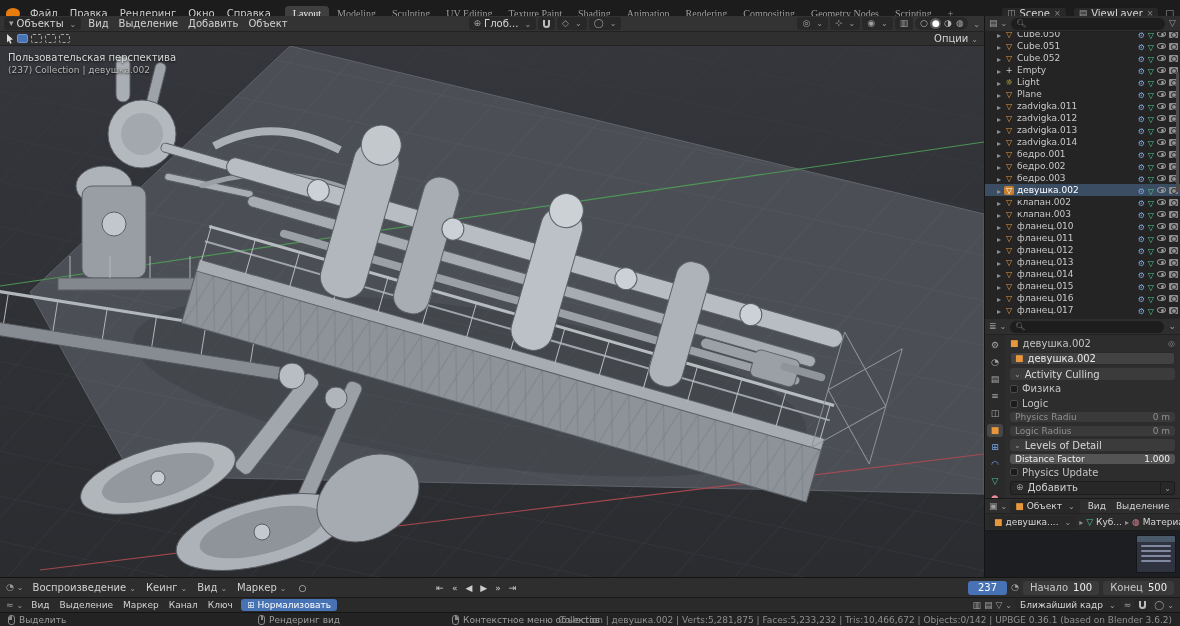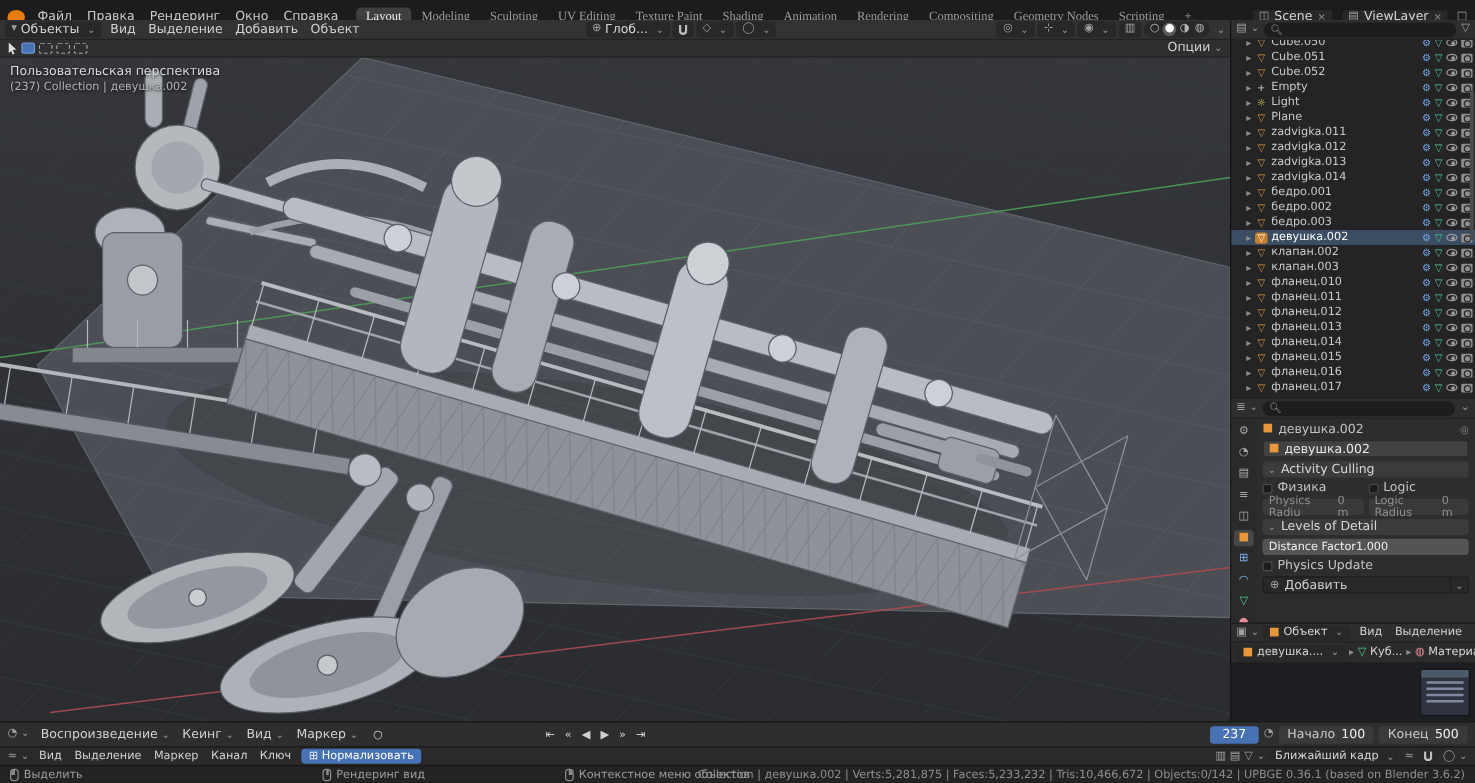--- a/index.html
+++ b/index.html
@@ -74,24 +74,24 @@
   #props-tabs { width:20px; background:#2a2a2a; display:flex; flex-direction:column; align-items:center; padding-top:4px; gap:4px; }
   .ptab { width:16px; height:13px; text-align:center; font-size:9px; line-height:13px; border-radius:3px; }
   .ptab.on { background:#474747; }
   .k-grey{color:#a5a5a5;} .k-orange{color:#e8963c;} .k-blue{color:#7aa6e8;} .k-green{color:#4fc98f;} .k-red{color:#e88a9a;}
   #props-content { flex:1; padding:3px 5px; display:flex; flex-direction:column; gap:3px; overflow:hidden; }
   .crumb { display:flex; align-items:center; gap:4px; color:#c3c3c3; }
   .crumb .pin { margin-left:auto; color:#8a8a8a; font-size:8px; }
   .namefield { background:#424242; border:1px solid #2a2a2a; border-radius:3px; height:14px; display:flex; align-items:center; gap:4px; padding:0 4px; color:#e8e8e8; }
   .sect { background:#3b3b3b; border-radius:3px; height:13px; display:flex; align-items:center; gap:4px; padding:0 4px; color:#d8d8d8; }
   .sect::before { content:"⌄"; color:#9a9a9a; font-size:8px; }
-  .row2 { display:flex; gap:4px; }
+  .row2 { display:flex; gap:4px;flex-direction:column; }
   .cbrow { display:flex; align-items:center; gap:4px; flex:1; color:#c3c3c3; }
   .cb { width:8px; height:8px; background:#1c1c1c; border:1px solid #4a4a4a; border-radius:2px; }
-  .field { flex:1; background:#545454; border-radius:3px; height:13px; display:flex; align-items:center; padding:0 5px; font-size:9px; color:#f0f0f0; }
+  .field { flex:1; background:#545454; border-radius:3px; height:13px; display:flex; align-items:center; justify-content:space-between; padding:0 5px; font-size:9px; color:#f0f0f0; }
   .field.dim { background:#3a3a3a; color:#8f8f8f; }
   .addbtn { display:flex; height:14px; }
   .addbtn .main { flex:1; background:#282828; border:1px solid #1c1c1c; border-radius:3px 0 0 3px; display:flex; align-items:center; gap:4px; padding:0 5px; color:#d0d0d0; }
   .addbtn .arrow { width:14px; background:#282828; border:1px solid #1c1c1c; border-left:none; border-radius:0 3px 3px 0; color:#9a9a9a; font-size:8px; text-align:center; line-height:13px; }
 
   
   #obj-subheader { top:498px; height:16px; background:#2e2e2e; border-top:1px solid #1a1a1a; border-bottom:1px solid #222; display:flex; align-items:center; gap:3px; padding:0 4px; font-size:9px; }
   #mat-bar { top:514px; height:17px; background:#2b2b2b; border-bottom:1px solid #1a1a1a; display:flex; align-items:center; gap:3px; padding:0 4px; font-size:9px; }
   #shader-area { top:531px; height:46px; background:#1c1e22; }
   #node-card { position:absolute; right:4px; top:4px; width:40px; height:38px; background:#2f3340; border:1px solid #15161a; border-radius:2px; overflow:hidden; }

